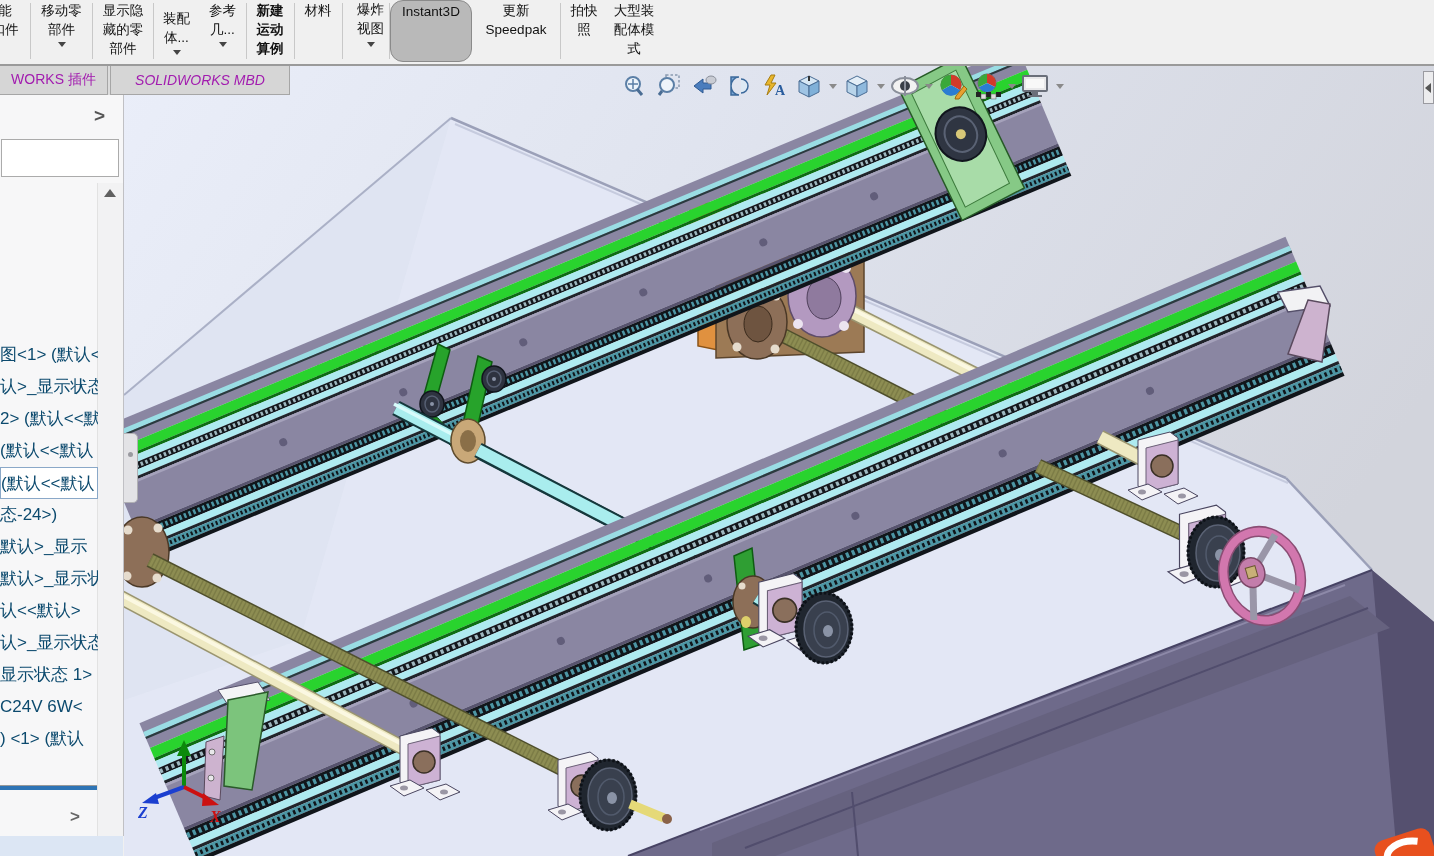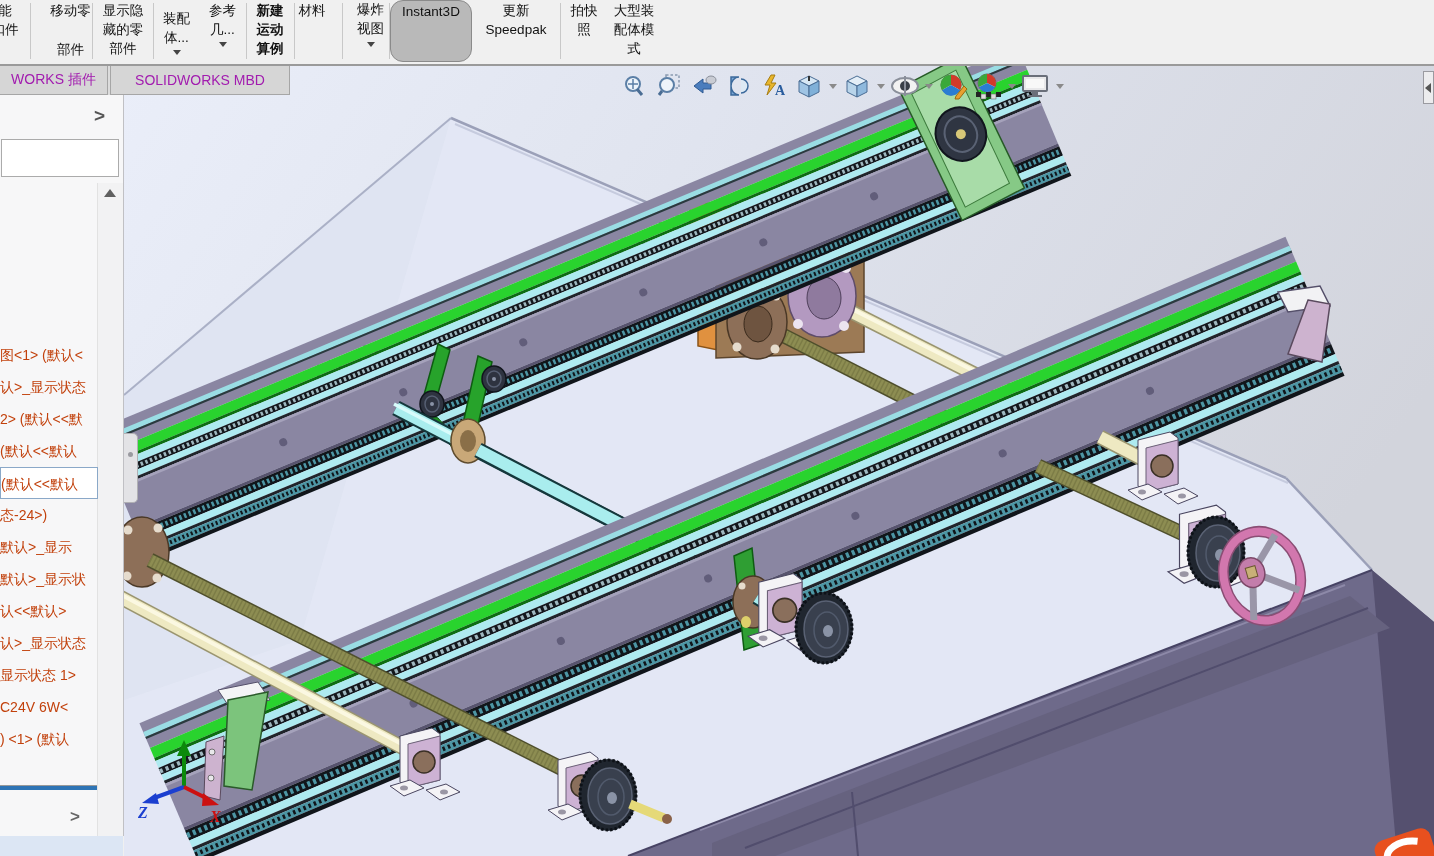--- a/index.html
+++ b/index.html
@@ -14,30 +14,30 @@
     font-size:13.5px;line-height:19px;color:#111;padding-top:1px;box-sizing:border-box;white-space:nowrap;overflow:hidden;}
   .tb-btn span{display:block;text-align:center;}
   .tb-btn.active{background:#b9b9b9;border:1px solid #8a8a8a;}
   .tb-sep{position:absolute;top:3px;height:56px;width:1px;background:#c8c8c8;}
   .dd-caret{width:0;height:0;border-left:4px solid transparent;border-right:4px solid transparent;border-top:5px solid #444;margin-top:3px;}
   
   #tabbar{position:absolute;left:0;top:66px;width:290px;height:29px;background:#dcdcdc;z-index:25;display:flex;}
   .cm-tab{height:29px;display:flex;align-items:center;justify-content:center;font-size:14px;color:#a21caf;
     background:#d6d6d6;border:1px solid #a6a6a6;border-top:none;box-sizing:border-box;}
   #tab-addins{width:108px;border-left:none;}
-  #tab-mbd{width:180px;margin-left:2px;}
+  #tab-mbd{width:180px;margin-left:2px;font-style:italic;}
   
   #leftpanel{position:absolute;left:0;top:95px;width:124px;height:741px;background:#f7f7f8;border-right:1px solid #c0c0c4;z-index:20;box-sizing:border-box;}
   #flyout-chevron{position:absolute;left:94px;top:10px;font-size:19px;font-weight:bold;color:#555;cursor:pointer;}
   #filterbox{position:absolute;left:1px;top:44px;width:116px;height:36px;background:#fff;border:1px solid #ababab;}
   #tree-scrollbar{position:absolute;right:0;top:88px;width:25px;height:712px;background:#f2f2f3;border-left:1px solid #e2e2e2;}
   .scroll-arrow{position:absolute;left:6px;width:0;height:0;border-left:6px solid transparent;border-right:6px solid transparent;}
   #scroll-up{top:6px;border-bottom:8px solid #606060;}
   #tree{position:absolute;left:0;top:244px;width:98px;}
-  .tree-item{height:32px;line-height:32px;font-size:14px;color:#c2410c;white-space:nowrap;overflow:hidden;}
+  .tree-item{height:32px;line-height:32px;font-size:17px;color:#0c4a6e;white-space:nowrap;overflow:hidden;}
   .tree-item.boxed{background:#fff;border:1px solid #8aa8c8;box-sizing:border-box;}
   #rollback-bar{position:absolute;left:0;top:690px;width:97px;height:4px;background:#2e74b5;border-top:1px solid #999;}
   #panel-bottom-chevron{position:absolute;left:70px;top:712px;font-size:17px;font-weight:bold;color:#666;}
   #panel-bottom-strip{position:absolute;left:0;top:741px;width:123px;height:20px;background:#dce6f4;}
   
   #splitter{position:absolute;left:124px;top:433px;width:13px;height:68px;background:#e3e3e6;border:1px solid #b0b0b4;border-left:none;border-radius:0 5px 5px 0;z-index:22;}
   #splitter .dot{position:absolute;left:4px;top:18px;width:5px;height:5px;border-radius:50%;background:#9a9aa0;}
   
   #viewport{position:absolute;left:124px;top:66px;width:1310px;height:790px;z-index:1;}
   
@@ -421,21 +421,21 @@
     <path d="M58,22 C40,14 24,20 24,30 C24,40 48,38 48,48 C48,56 32,60 20,54" fill="none" stroke="#ffffff" stroke-width="7"></path>
   </g>
 </svg>
 
 <div id="toolbar">
   <div class="tb-btn" style="left:-30px;width:70px;">
     <span>能</span>
     <span>扣件</span>
   </div>
   <div class="tb-sep" style="left:30px;"></div>
-  <div class="tb-btn" style="left:40px;width:61px;gap:20px;">
+  <div class="tb-btn" style="left:31px;width:61px;">
     <span>移动零</span>
     <span>部件</span>
     <span class="dd-caret"></span>
   </div>
   <div class="tb-sep" style="left:92px;"></div>
   <div class="tb-btn" style="left:93px;width:60px;">
     <span>显示隐</span>
     <span>藏的零</span>
     <span>部件</span>
   </div>
@@ -450,21 +450,21 @@
     <span>几...</span>
     <span class="dd-caret"></span>
   </div>
   <div class="tb-sep" style="left:246px;"></div>
   <div class="tb-btn" style="left:247px;width:46px;font-weight:bold;">
     <span>新建</span>
     <span>运动</span>
     <span>算例</span>
   </div>
   <div class="tb-sep" style="left:294px;"></div>
-  <div class="tb-btn" style="left:289px;width:46px;gap:40px;">
+  <div class="tb-btn" style="left:295px;width:46px;gap:40px;">
     <span>材料</span>
     <span>明细</span>
     <span>表</span>
   </div>
   <div class="tb-sep" style="left:342px;"></div>
   <div class="tb-btn" style="left:348px;width:45px;font-family:Liberation Mono, monospace;">
     <span>爆炸</span>
     <span>视图</span>
     <span class="dd-caret"></span>
   </div>

